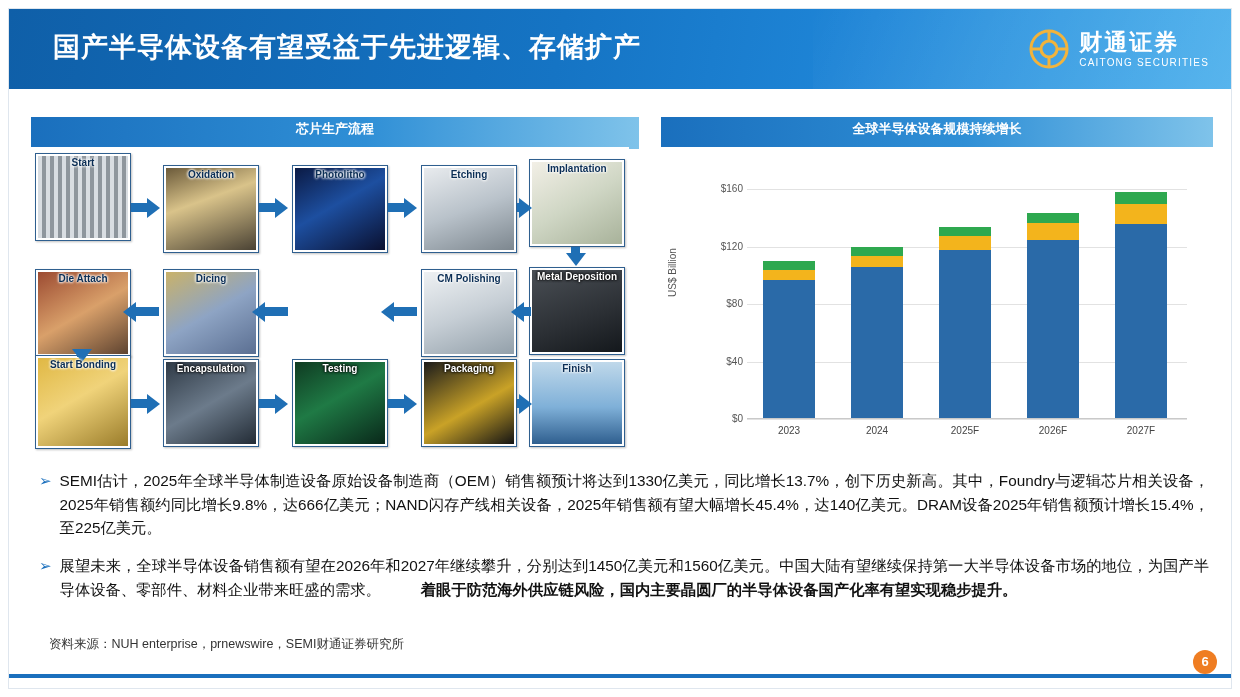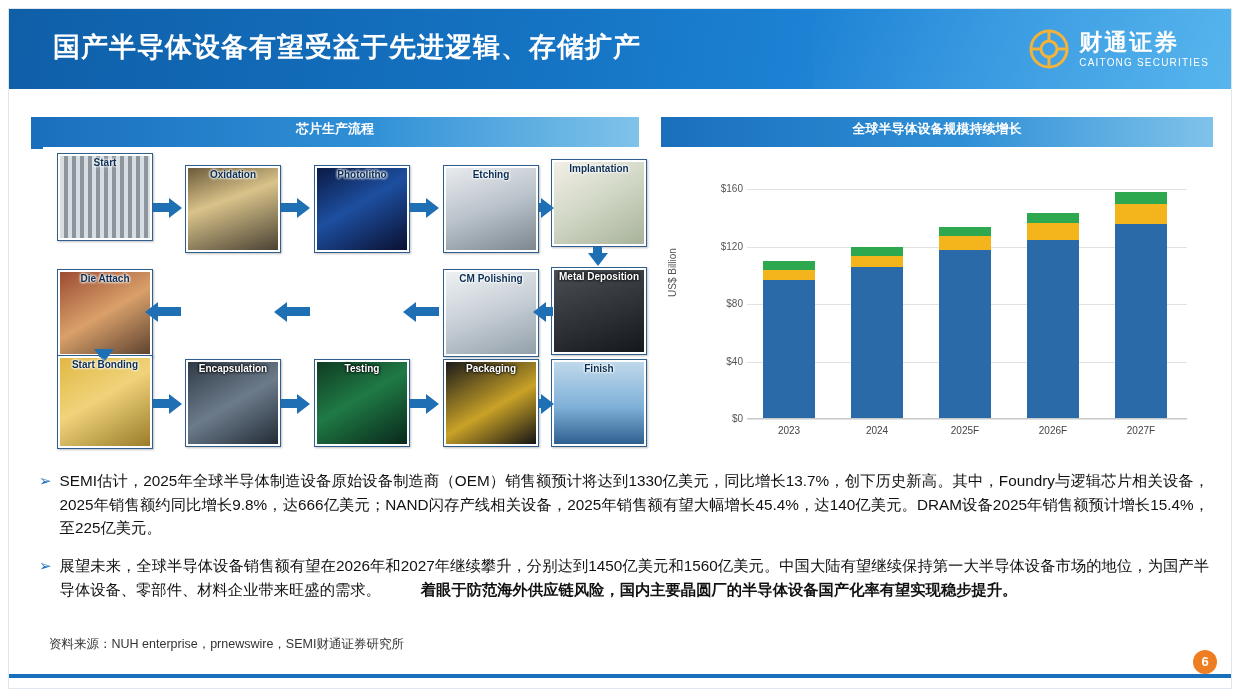--- a/index.html
+++ b/index.html
@@ -42,21 +42,21 @@
   
   .bar{
     position:absolute;height:32px;
     background:linear-gradient(90deg,#1a6fbd 0%,#2f8fd6 55%,#7fc3ea 100%);
     color:#fff;font-size:13px;font-weight:bold;text-align:center;line-height:24px;
   }
   .bar-left{left:22px;top:108px;width:608px;}
   .bar-right{left:652px;top:108px;width:552px;}
   
   .flow{
-    position:absolute;left:34px;top:138px;width:608px;height:310px;
+    position:absolute;left:12px;top:138px;width:608px;height:310px;
     background:#ffffff;
   }
   .node{
     position:absolute;width:94px;height:86px;
     border:1px solid #2f5f8f;background:#ffffff;
     box-shadow:1px 1px 2px rgba(0,0,0,.25);
   }
   .node .cap{
     position:absolute;left:0;top:0;width:100%;
     font-size:10px;font-weight:bold;color:#0b2e55;text-align:center;
@@ -182,20 +182,24 @@
     </div>
 
     <div class="node" style="left:508px;top:120px;">
       <div class="pic p-metal"></div>
       <div class="cap" style="color:#fff;text-shadow:0 0 3px #000,0 0 3px #000;">Metal Deposition</div>
     </div>
     <div class="node" style="left:400px;top:122px;">
       <div class="pic p-cmp"></div>
       <div class="cap">CM Polishing</div>
     </div>
+    <div class="node" style="left:142px;top:122px;">
+      <div class="pic p-dice"></div>
+      <div class="cap">Dicing</div>
+    </div>
     <div class="node" style="left:14px;top:122px;">
       <div class="pic p-die"></div>
       <div class="cap">Die Attach</div>
     </div>
 
     <div class="node" style="left:14px;top:208px;height:92px;">
       <div class="pic p-wire"></div>
       <div class="cap">Start Bonding</div>
     </div>
     <div class="node" style="left:142px;top:212px;">

